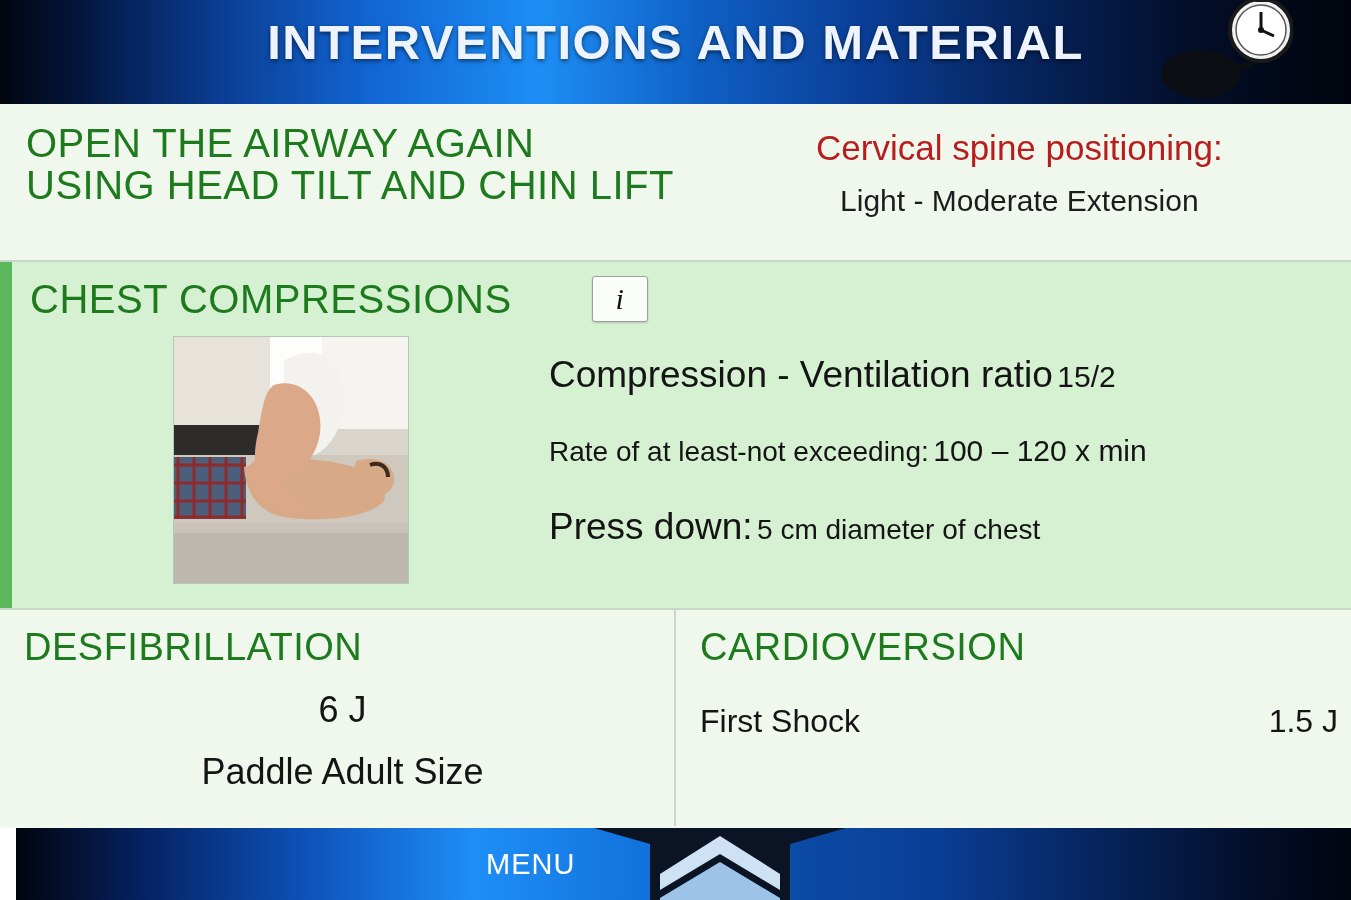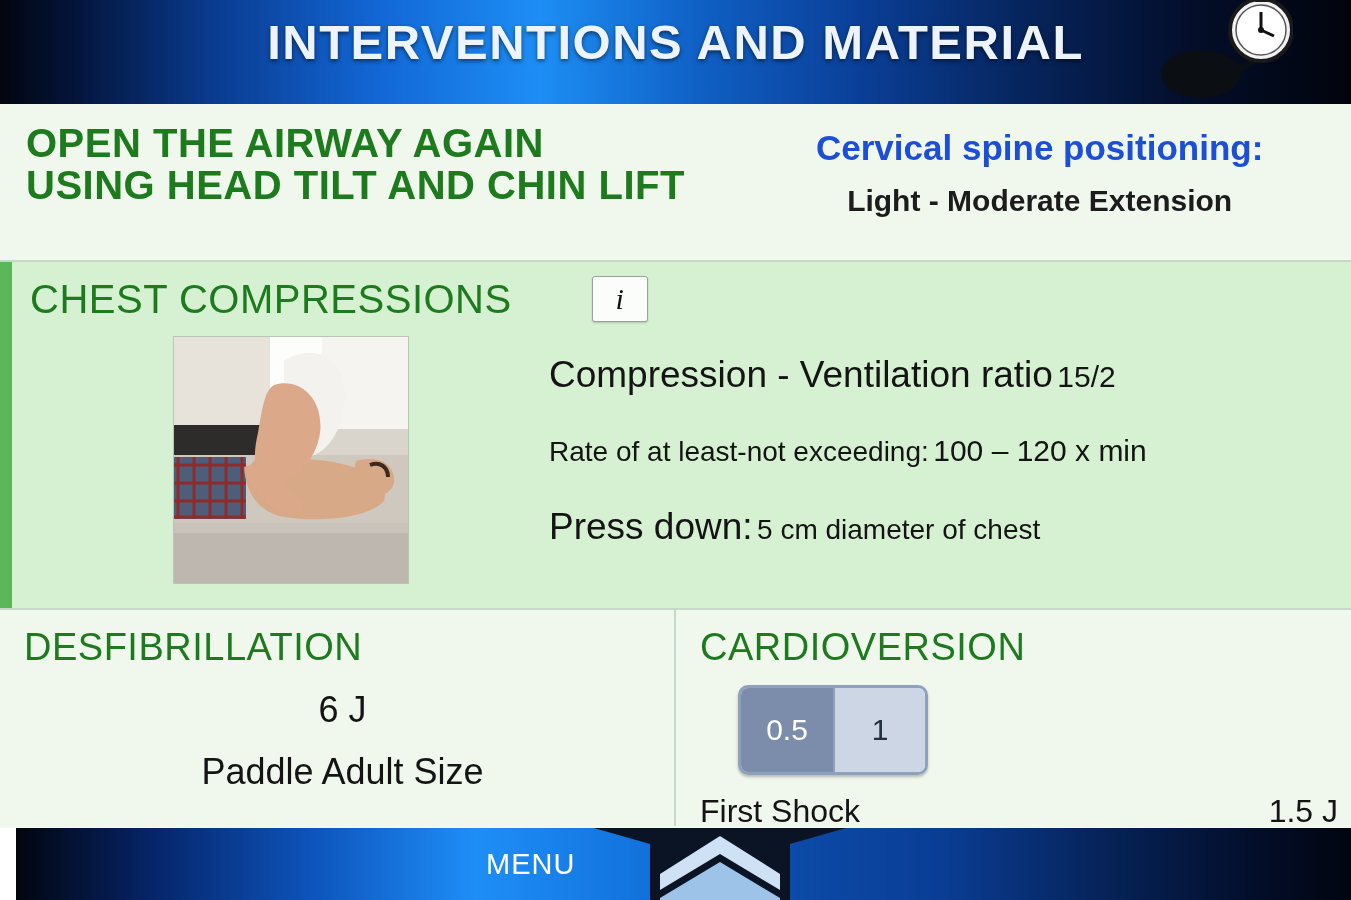--- a/index.html
+++ b/index.html
@@ -61,30 +61,30 @@
   }
   .section.highlight::before {
     content: "";
     position: absolute;
     left: 0; top: 0; bottom: 0;
     width: 12px;
     background: #5ab75a;
   }
 
   .sec-airway { height: 158px; padding: 18px 26px 0 26px; }
-  .airway-row { display: flex; font-weight: bold; }
+  .airway-row { display: flex; }
   .airway-left { width: 790px; }
   .airway-title {
     color: #1d7a1d;
     font-size: 40px;
     line-height: 1.05;
     letter-spacing: .5px;
   }
   .airway-right { padding-top: 6px; }
-  .cervical-label { font-size: 35px; color: #1d4ed8; }
+  .cervical-label { font-size: 35px; color: #b91c1c; }
   .cervical-value { font-size: 30px; color: #1c1c1c; margin-top: 16px; text-align: center; }
 
   .sec-compressions { height: 348px; padding: 14px 0 0 30px; }
   .cc-head { display: flex; align-items: center; gap: 80px; }
   .cc-title { color: #1d7a1d; font-size: 40px; letter-spacing: .5px; }
   .info-btn {
     width: 56px; height: 46px;
     border: 1px solid #9aa39a;
     background: #fbfdfb;
     border-radius: 3px;
@@ -255,24 +255,20 @@
 
     <div class="sec-split">
       <div class="col col-left">
         <div class="col-title">DESFIBRILLATION</div>
         <div class="col-center">6 J</div>
         <div class="col-center">Paddle Adult Size</div>
       </div>
       <div class="col col-right">
         <div class="col-title">CARDIOVERSION</div>
         <div class="cv-row">
-          <div class="seg">
-            <div class="on">0.5</div>
-            <div class="off">1</div>
-          </div>
         </div>
         <div class="cv-row2">
           <span>First Shock</span>
           <span>1.5 J</span>
         </div>
       </div>
     </div>
 
   </div>
 

